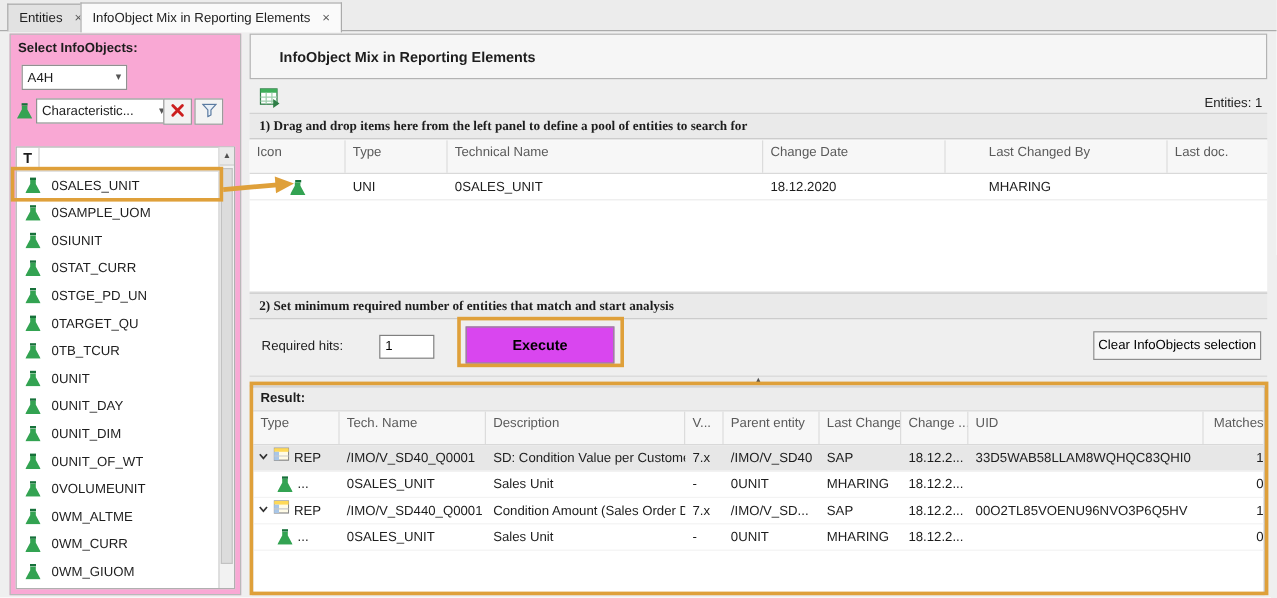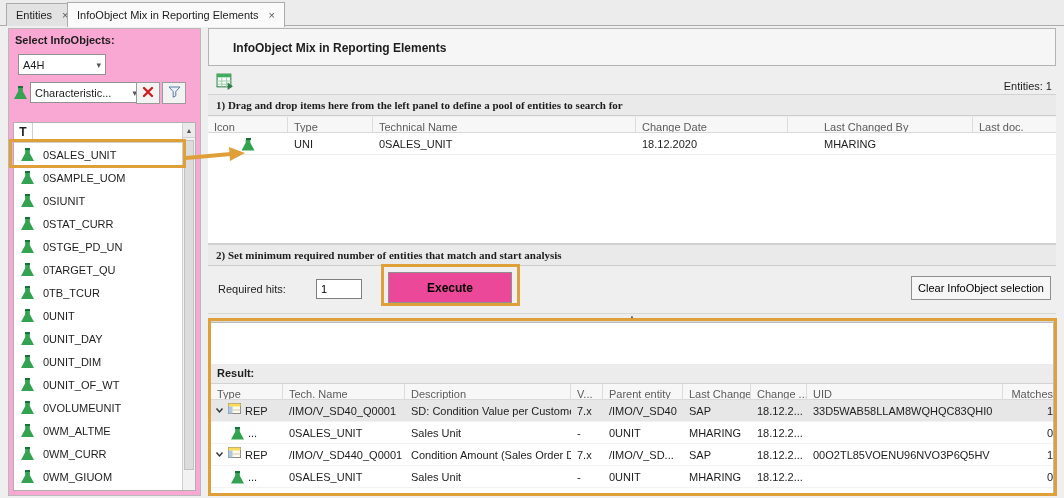--- a/index.html
+++ b/index.html
@@ -49,42 +49,42 @@
   .title-box{position:absolute;left:0;top:0;width:100%;height:38px;background:#f6f6f6;border:1px solid #b3b3b3;}
   .title-box .t{position:absolute;left:24px;top:12px;font-weight:bold;font-size:12px;}
   .excel-btn{position:absolute;left:8px;top:44px;width:18px;height:18px;}
   .entities-count{position:absolute;right:4px;top:52px;}
   .sec-bar{position:absolute;left:0;width:100%;height:22px;background:#eaeaea;border-top:1px solid #d2d2d2;
     border-bottom:1px solid #cccccc;font-weight:bold;line-height:21px;padding-left:8px;font-family:Liberation Serif, serif;}
   .sec1{top:66px;}
   .sec2{top:216px;}
 
   .pool{position:absolute;left:0;top:89px;width:100%;height:127px;background:#fff;border-bottom:1px solid #cfcfcf;}
-  .thead{display:flex;height:16px;background:#f7f7f7;border-bottom:1px solid #d9d9d9;color:#5a5a5a;justify-content:flex-end;}
+  .thead{display:flex;height:28px;background:#f7f7f7;border-bottom:1px solid #d9d9d9;color:#5a5a5a;justify-content:flex-end;}
   .th{padding:4px 0 0 6px;border-right:1px solid #dcdcdc;overflow:hidden;white-space:nowrap;}
   .trow{display:flex;height:22px;align-items:flex-start;border-bottom:1px solid #ececec;}
   .td{padding-left:6px;overflow:hidden;white-space:nowrap;height:22px;line-height:22px;}
   .pc1{width:80px;}.pc2{width:85px;}.pc3{width:263px;}.pc4{width:152px;}.pc5{width:155px;margin-left:30px;}.pc6{flex:1;border-right:none;}
   .icon-cell{display:flex;align-items:center;justify-content:center;padding-left:0;}
 
   .controls{position:absolute;left:0;top:239px;width:100%;height:46px;}
   .req-label{position:absolute;left:10px;top:16px;}
   .req-input{position:absolute;left:108px;top:12px;width:46px;height:20px;border:1px solid #7f7f7f;
     padding-left:4px;font:inherit;background:#fff;}
   .execute-btn{position:absolute;left:180px;top:5px;width:124px;height:31px;font-weight:bold;font-size:12px;
-    background:#ec4899;border:1px solid #8f8f8f;font-family:inherit;}
+    background:#d946ef;border:1px solid #8f8f8f;font-family:inherit;}
   .clear-btn{position:absolute;right:5px;top:9px;width:140px;height:24px;font-size:11px;background:#f6f6f6;
     border:1px solid #8f8f8f;font-family:inherit;}
 
   .splitter{position:absolute;left:0;top:285px;width:100%;height:9px;background:#ededed;border-top:1px solid #d8d8d8;
     border-bottom:1px solid #d8d8d8;text-align:center;font-size:6px;color:#555;line-height:7px;}
 
   .result{position:absolute;left:2px;top:294px;right:2px;bottom:0;background:#fff;border:1px solid #bdbdbd;overflow:hidden;}
-  .result-title{height:20px;background:#ececec;border-bottom:1px solid #d2d2d2;font-weight:bold;line-height:19px;padding-left:6px;margin-top:41px;}
-  .rrow{display:flex;height:22px;align-items:flex-start;border-bottom:1px solid #f3f3f3;}
+  .result-title{height:20px;background:#ececec;border-bottom:1px solid #d2d2d2;font-weight:bold;line-height:19px;padding-left:6px;}
+  .rrow{display:flex;height:22px;align-items:center;border-bottom:1px solid #f3f3f3;}
   .rrow.selected{background:#e7e7e7;}
   .rc1{width:72px;}.rc2{width:122px;}.rc3{width:166px;}.rc4{width:32px;}.rc5{width:80px;}
   .rc6{width:68px;}.rc7{width:56px;}.rc8{width:196px;}.rc9{flex:1;text-align:right;padding-right:0;border-right:none;}
   .type-cell{display:flex;align-items:center;gap:4px;padding-left:4px;}
   .child-indent{padding-left:20px;}
 
   
   .ann{position:absolute;border:3px solid #dfa03a;pointer-events:none;z-index:50;background:transparent;}
   .ann-item{left:9px;top:139px;width:177px;height:29px;}
   .ann-exec{left:381px;top:264px;width:139px;height:42px;}
@@ -249,21 +249,21 @@
         <div class="td pc6"></div>
       </div>
     </div>
 
     <div class="sec-bar sec2">2) Set minimum required number of entities that match and start analysis</div>
 
     <div class="controls">
       <div class="req-label">Required hits:</div>
       <input class="req-input" value="1" style="">
       <button class="execute-btn">Execute</button>
-      <button class="clear-btn">Clear InfoObject selection</button>
+      <button class="clear-btn">Clear InfoObjects selection</button>
     </div>
 
     <div class="splitter">▲</div>
 
     <div class="result">
       <div class="result-title">Result:</div>
       <div class="thead">
         <div class="th rc1">Type</div>
         <div class="th rc2">Tech. Name</div>
         <div class="th rc3">Description</div>

